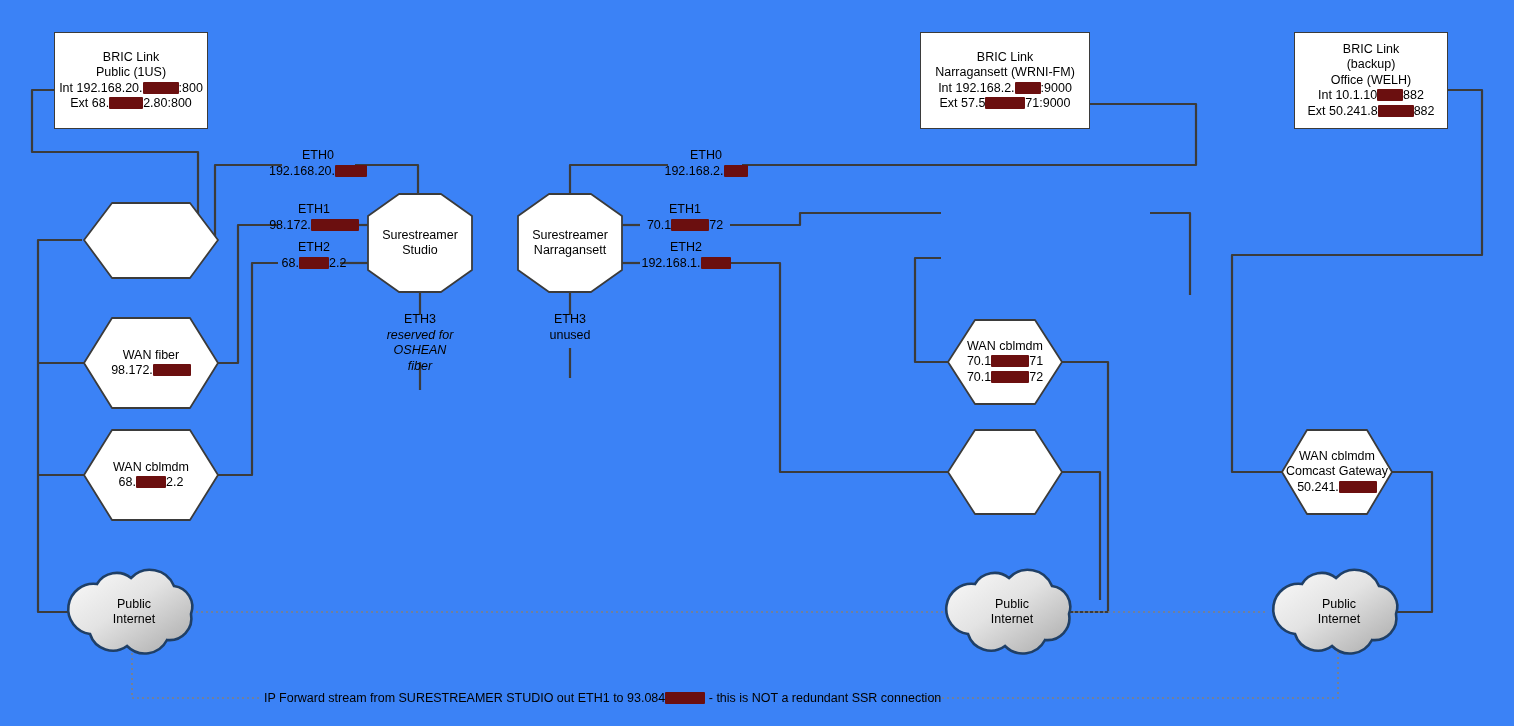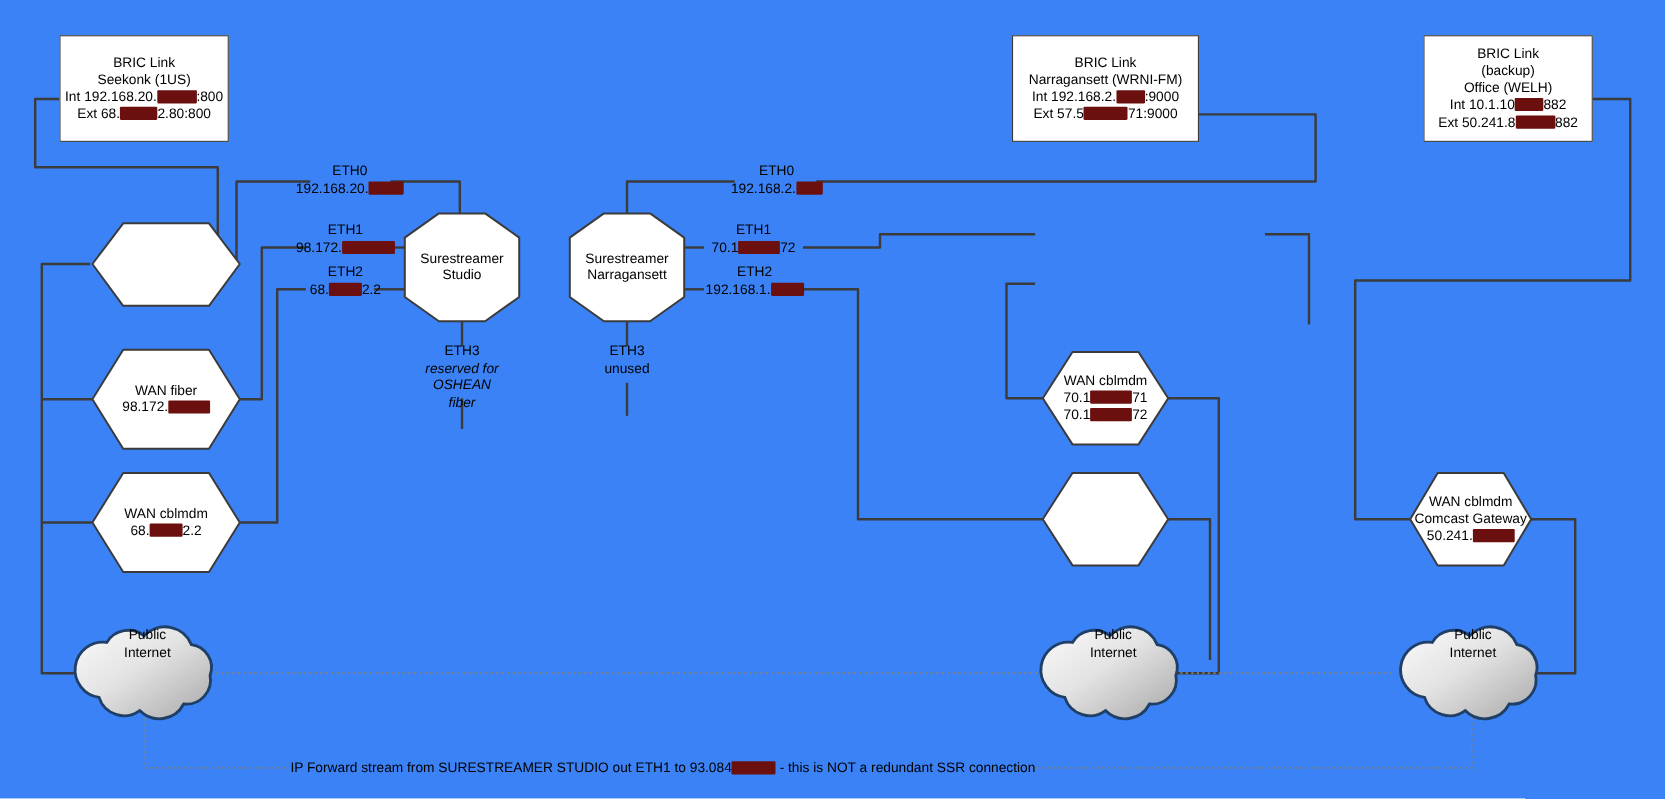--- a/index.html
+++ b/index.html
@@ -18,21 +18,21 @@
        align-items:center;justify-content:center;width:100%;height:100%;}
   .polynode .ln{font-size:12.5px;line-height:15.5px;white-space:nowrap;}
 
   .label{position:absolute;text-align:center;font-size:12.5px;line-height:15.5px;color:#000;white-space:nowrap;}
   .label .em{font-style:italic;}
 
   .redact{display:inline-block;background:#6b0f0f;vertical-align:-2px;height:12px;border-radius:1px;}
 
   .cloudwrap{position:absolute;}
   .cloudtxt{position:absolute;left:0;top:0;width:100%;height:100%;display:flex;
-     flex-direction:column;align-items:center;z-index:3;
+     flex-direction:column;align-items:center;justify-content:center;z-index:3;
      font-size:12.5px;line-height:15.5px;color:#000;text-align:center;}
 
   .footnote{position:absolute;font-size:12.5px;color:#000;white-space:nowrap;}
 </style>
 </head>
 <body>
 
 <div id="canvas">
 
   <svg id="wires" viewBox="0 0 1514 726" xmlns="http://www.w3.org/2000/svg">
@@ -141,21 +141,21 @@
                a 21 21 0 0 1 17 28
                a 22 22 0 0 1 -24 26
                a 25 25 0 0 1 -40 6
                a 24 24 0 0 1 -37 -12
                a 21 21 0 0 1 7 -50 Z"></path>
     </g>
   </svg>
 
   <div class="node boxnode" style="left:54px;top:32px;width:154px;height:97px;">
     <div class="ln">BRIC Link</div>
-    <div class="ln">Seekonk (1US)</div>
+    <div class="ln">Public (1US)</div>
     <div class="ln"><span>Int 192.168.20.</span><span class="redact" style="width:36px"></span><span>:800</span></div>
     <div class="ln"><span>Ext 68.</span><span class="redact" style="width:34px"></span><span>2.80:800</span></div>
   </div>
 
   <div class="node boxnode" style="left:920px;top:32px;width:170px;height:97px;">
     <div class="ln">BRIC Link</div>
     <div class="ln">Narragansett (WRNI-FM)</div>
     <div class="ln"><span>Int 192.168.2.</span><span class="redact" style="width:26px"></span><span>:9000</span></div>
     <div class="ln"><span>Ext 57.5</span><span class="redact" style="width:40px"></span><span>71:9000</span></div>
   </div>

